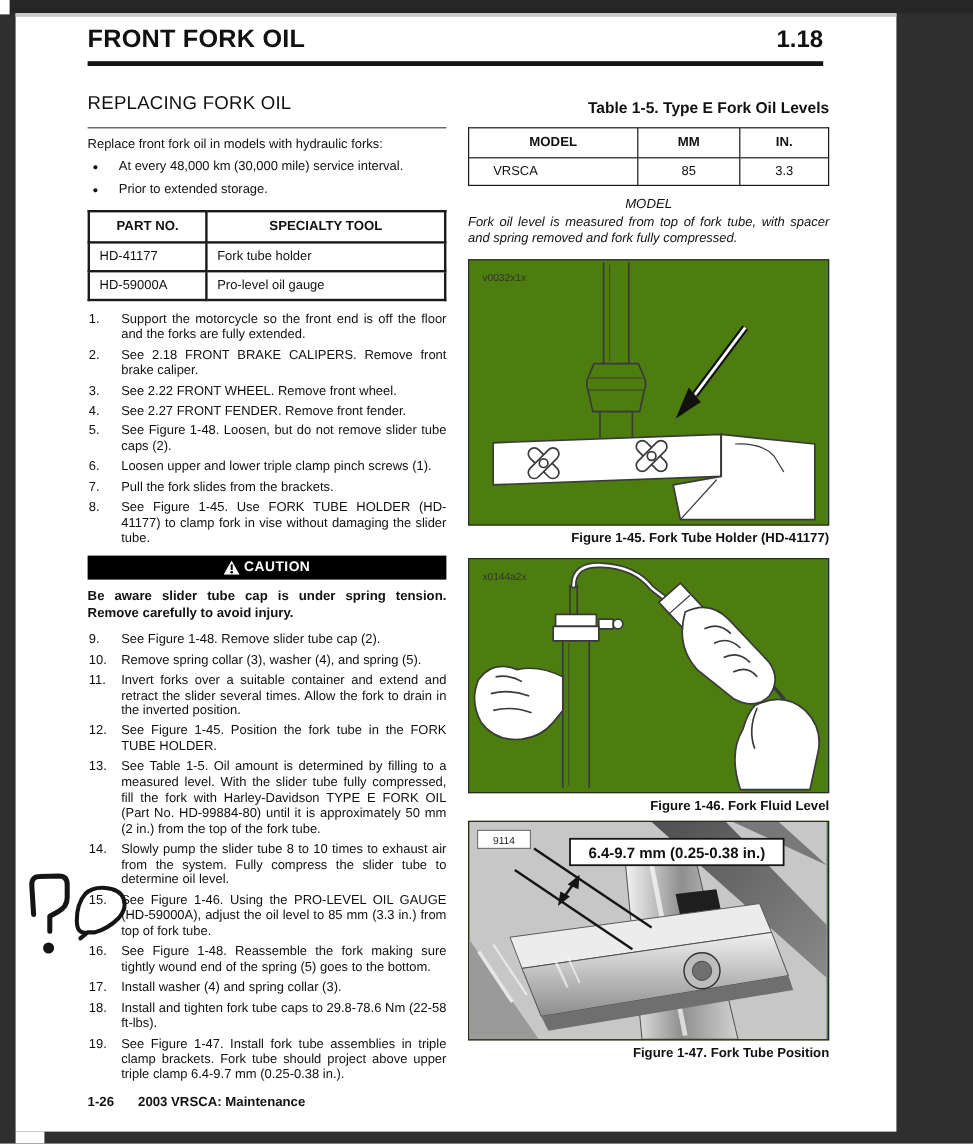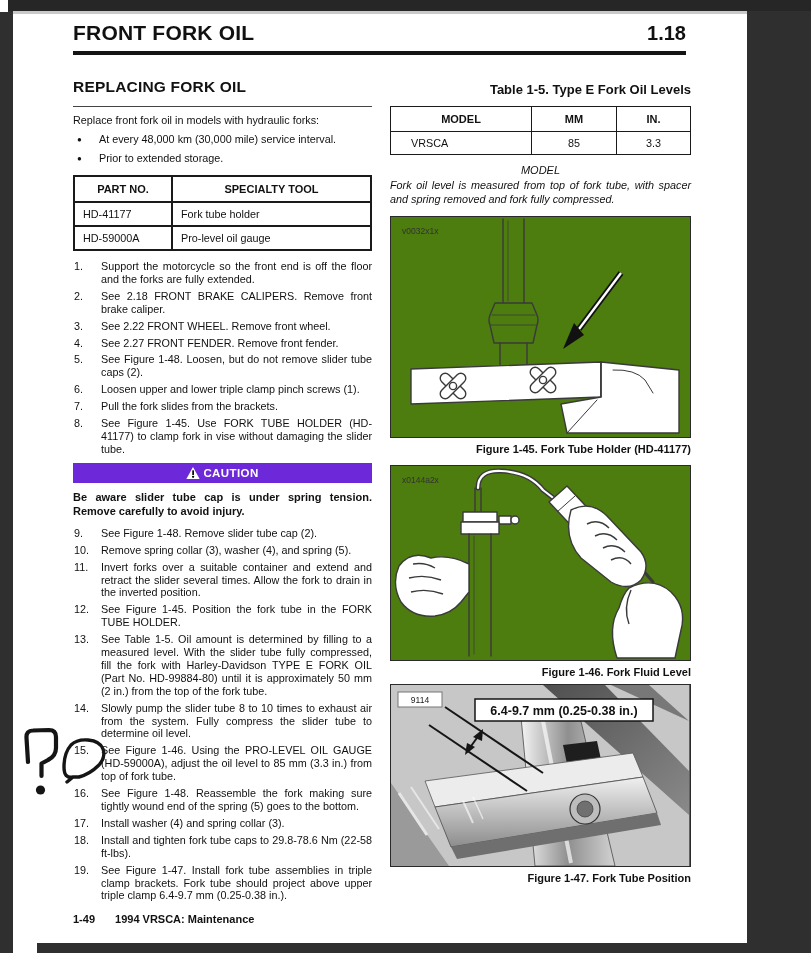--- a/index.html
+++ b/index.html
@@ -9,34 +9,34 @@
   .notch{position:absolute;left:0;top:0;width:8px;height:12px;background:#fff}
   .sliver{position:absolute;left:13px;top:943px;width:24px;height:10px;background:#fff}
   .page{position:absolute;left:13px;top:11px;width:734px;height:932px;background:#fff;
         border-top:3px solid #c9c9c9;box-sizing:border-box}
   .hdr{position:absolute;left:60px;right:61px;top:7px;display:flex;justify-content:space-between;align-items:baseline}
   .hdr .t{font-size:21px;font-weight:bold;letter-spacing:.2px}
   .hdr .p{font-size:20px;font-weight:bold}
   .hrule{position:absolute;left:60px;right:61px;top:37px;height:4px;background:#141414}
   .colL{position:absolute;left:60px;top:64px;width:299px}
   .colR{position:absolute;left:377px;top:64px;width:301px}
-  h2.sec{font-size:15.5px;font-weight:bold;margin:0;padding-bottom:10px;border-bottom:1.5px solid #444;letter-spacing:.2px}
+  h2.sec{font-size:15.5px;font-weight:normal;margin:0;padding-bottom:10px;border-bottom:1.5px solid #444;letter-spacing:.2px}
   .intro{font-size:10.8px;margin-top:7px;line-height:13px}
   .bul{display:flex;margin-top:6px;font-size:10.8px;line-height:13px}
   .bul .dot{width:22px;flex:none;padding-left:4px;font-size:8px;line-height:13px}
   table.tool{border-collapse:collapse;width:100%;margin-top:10px}
   .tool th{border:2px solid #1a1a1a;font-size:11px;padding:6px 0;text-align:center}
   .tool td{border:2px solid #1a1a1a;font-size:10.8px;padding:5px 8px}
   .tool td.part{width:80px}
   .steps{margin-top:9px}
   .step{display:flex;margin-bottom:4px;font-size:10.8px;line-height:12.9px;position:relative}
   .step .num{width:27px;flex:none;padding-left:1px}
   .step .txt{flex:1;text-align:justify}
   .caution{margin-top:7px}
-  .cbar{background:#6d28d9;height:20px;display:flex;align-items:center;justify-content:center;gap:3px}
+  .cbar{background:#000000;height:20px;display:flex;align-items:center;justify-content:center;gap:3px}
   .cbar .clabel{color:#fff;font-weight:bold;font-size:11.5px;letter-spacing:.4px}
   .ctext{font-weight:bold;font-size:11px;line-height:14px;text-align:justify;margin:7px 0 8px}
   .footer{position:absolute;left:60px;top:899px;font-size:11px;font-weight:bold}
   .footer .pg{margin-right:20px}
   .tblTitle{text-align:right;font-weight:bold;font-size:13px;margin-top:4px}
   table.oil{border-collapse:collapse;width:100%;margin-top:9px}
   .oil th{border:1.5px solid #1a1a1a;font-size:11px;padding:6px 2px;text-align:center}
   .oil td{border:1.5px solid #1a1a1a;font-size:10.8px;padding:5px 20px}
   .oil .c-model{width:136px}.oil .c-mm{width:80px}
   .oil td.ctr{text-align:center}
@@ -375,15 +375,15 @@
         <rect x="7" y="7" width="44" height="15" fill="#fff" stroke="#777" stroke-width="1"></rect>
         <text x="29" y="18" font-size="8.5" text-anchor="middle" fill="#222">9114</text>
         <rect x="84" y="14" width="178" height="22" fill="#fff" stroke="#161616" stroke-width="1.5"></rect>
         <text x="173" y="30" font-size="12.5" font-weight="bold" text-anchor="middle" fill="#111">6.4-9.7 mm (0.25-0.38 in.)</text>
       </svg>
     </div>
     <div class="figcap">Figure 1-47. Fork Tube Position</div>
   </div>
 
   <div class="footer">
-    <span class="pg">1-49</span><span>1994 VRSCA: Maintenance</span>
+    <span class="pg">1-26</span><span>2003 VRSCA: Maintenance</span>
   </div>
 </div>
 
 </body></html>

